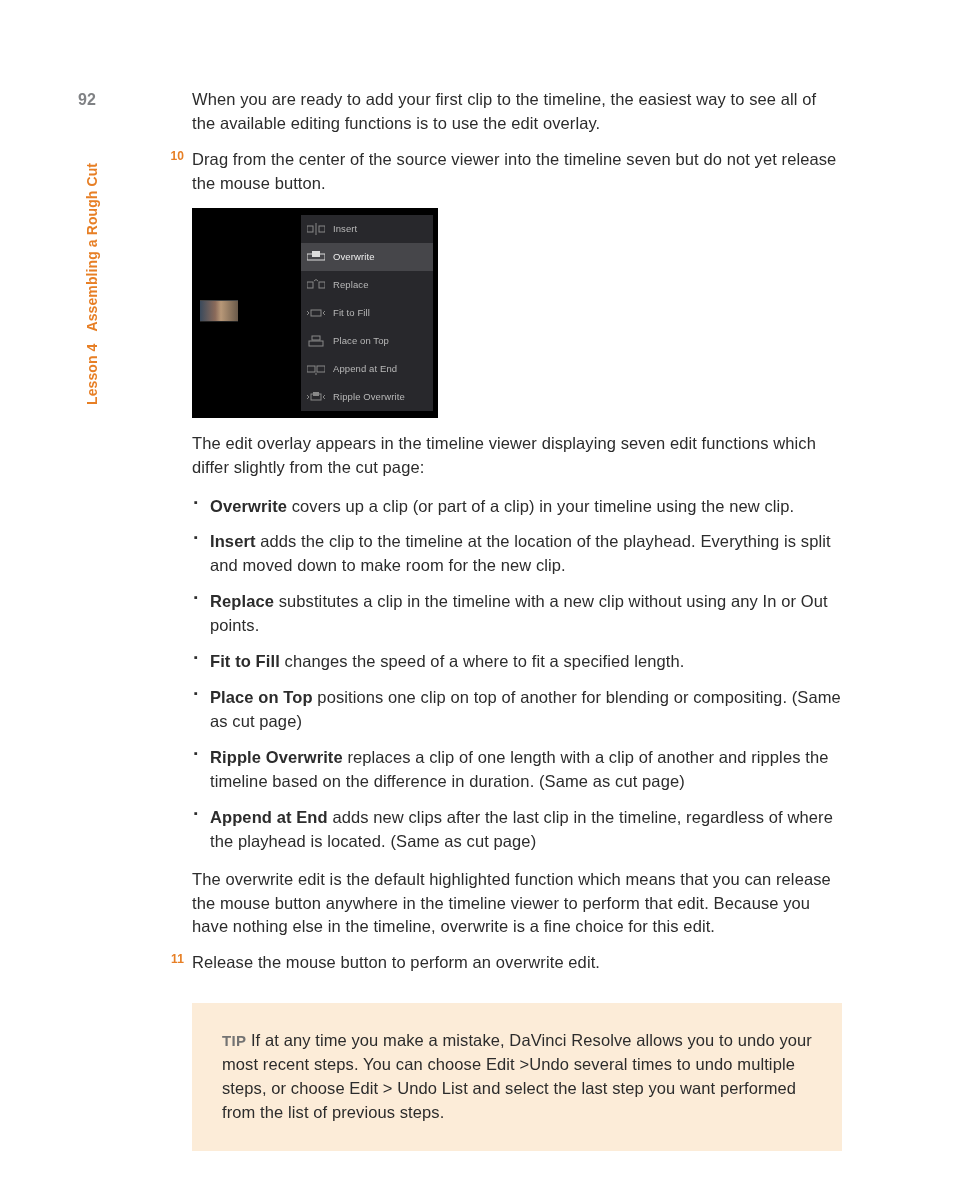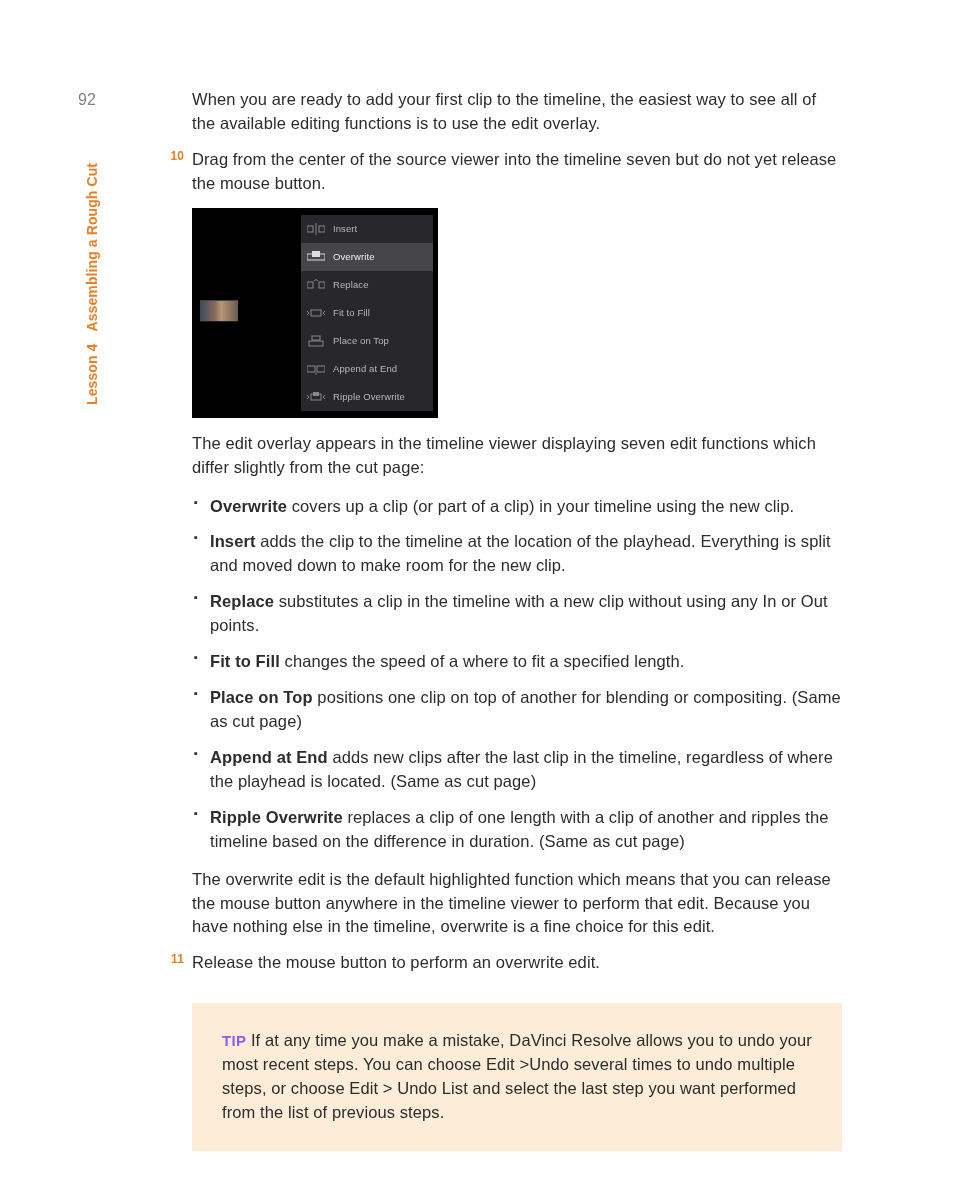--- a/index.html
+++ b/index.html
@@ -11,21 +11,21 @@
     color: #2c2c2c;
     position: relative;
     font-size: 16.5px;
     line-height: 1.45;
     letter-spacing: 0.1px;
   }
   .page-number {
     position: absolute;
     left: 78px;
     top: 88px;
-    font-weight: 400;
+    font-weight: 700;
     color: #808285;
     font-size: 16px;
   }
   .side-label {
     position: absolute;
     left: 82px;
     top: 405px;
     transform: rotate(-90deg);
     transform-origin: left top;
     white-space: nowrap;
@@ -110,21 +110,21 @@
     color: #2c2c2c;
   }
   .b { font-weight: 700; }
   .tip-box {
     background: #fcecd8;
     padding: 26px 30px 26px 30px;
     margin-top: 28px;
     width: 650px;
   }
   .tip-label {
-    color: #8b5cf6;
+    color: #737373;
     font-weight: 700;
     font-size: 15px;
     letter-spacing: 0.3px;
     margin-top: 47px;
   }
 </style>
 </head>
 <body>
 
 <div class="page-number">92</div>
@@ -204,22 +204,22 @@
   </div>
 
   <p class="para">The edit overlay appears in the timeline viewer displaying seven edit functions which differ slightly from the cut page:</p>
 
   <ul class="bullets">
     <li><span class="b">Overwrite</span><span> covers up a clip (or part of a clip) in your timeline using the new clip.</span></li>
     <li><span class="b">Insert</span><span> adds the clip to the timeline at the location of the playhead. Everything is split and moved down to make room for the new clip.</span></li>
     <li><span class="b">Replace</span><span> substitutes a clip in the timeline with a new clip without using any In or Out points.</span></li>
     <li><span class="b">Fit to Fill</span><span> changes the speed of a where to fit a specified length.</span></li>
     <li><span class="b">Place on Top</span><span> positions one clip on top of another for blending or compositing. (Same as cut page)</span></li>
+    <li><span class="b">Ripple Overwrite</span><span> replaces a clip of one length with a clip of another and ripples the timeline based on the difference in duration. (Same as cut page)</span></li>
     <li><span class="b">Append at End</span><span> adds new clips after the last clip in the timeline, regardless of where the playhead is located. (Same as cut page)</span></li>
-    <li><span class="b">Ripple Overwrite</span><span> replaces a clip of one length with a clip of another and ripples the timeline based on the difference in duration. (Same as cut page)</span></li>
   </ul>
 
   <p class="para">The overwrite edit is the default highlighted function which means that you can release the mouse button anywhere in the timeline viewer to perform that edit. Because you have nothing else in the timeline, overwrite is a fine choice for this edit.</p>
 
   <div class="step">
     <span class="step-num">11</span>
     <p>Release the mouse button to perform an overwrite edit.</p>
   </div>
 
 

